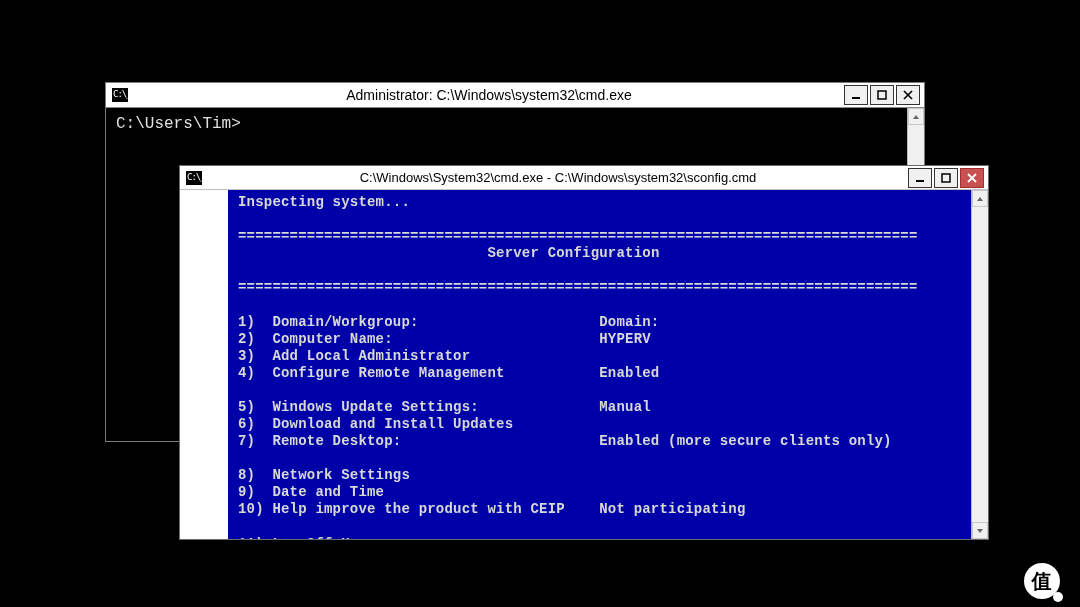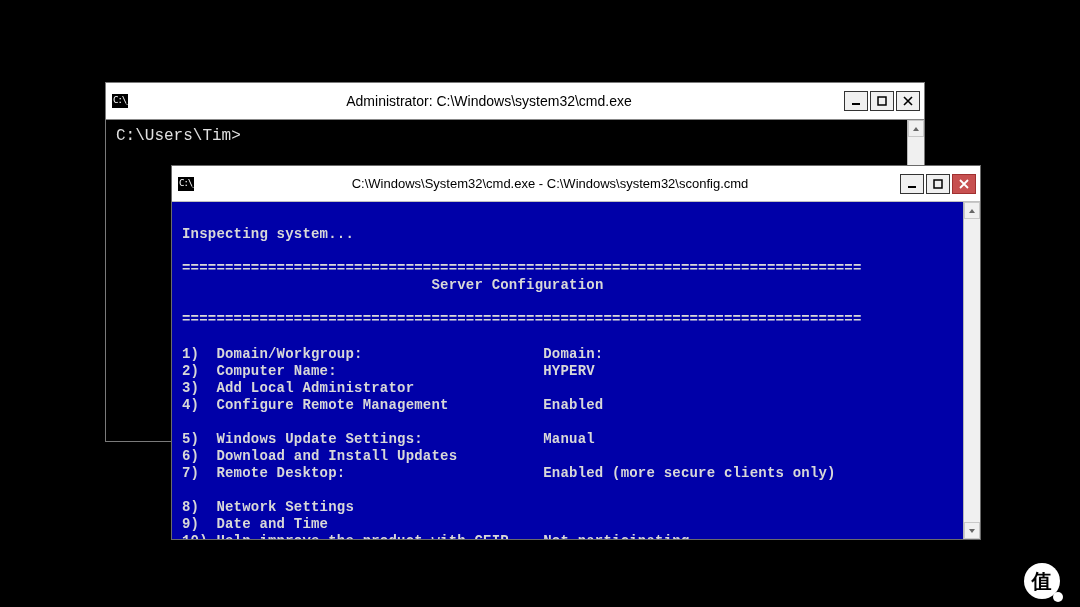--- a/index.html
+++ b/index.html
@@ -21,21 +21,21 @@
     width: 820px;
     height: 360px;
     background: #fff;
     border: 1px solid #7a7a7a;
     display: flex;
     flex-direction: column;
     box-shadow: 0 0 0 1px #d0d0d0 inset;
   }
 
   .titlebar {
-    height: 36px;
+    height: 24px;
     background: #fff;
     display: flex;
     align-items: center;
     padding: 0 4px;
     user-select: none;
   }
   .titlebar .sys-icon {
     width: 16px; height: 14px;
     margin-right: 6px;
     margin-left: 2px;
@@ -99,42 +99,43 @@
     height:17px;
     background:#f0f0f0;
     border:1px solid #c8c8c8;
     display:flex;align-items:center;justify-content:center;
   }
   .scrollbar .sb-track{ flex:1; background:#f0f0f0; }
 
   
   .win-front {
     position: absolute;
-    left: 171px;
+    left: 179px;
     top: 165px;
     width: 810px;
     height: 375px;
     background: #fff;
     border: 1px solid #6a6a6a;
     display: flex;
     flex-direction: column;
   }
   .win-front .titlebar { border-bottom: 1px solid #c0c0c0; }
   .win-front .title-text { font-size: 13px; }
 
   .sconfig-body {
     flex:1;
     background: #0000a8;
     color: #d8d8d8;
     font: bold 14px/1.22 Consolas, "Courier New", monospace;
-    padding: 24px 10px 2px 10px;
+    padding: 4px 10px 2px 10px;
     position: relative;
     white-space: pre;
     overflow: hidden;
     letter-spacing: 0.2px;
+    margin-left: 48px;
   }
   .sconfig-body .hr-line {
     color: #d8d8d8;
   }
   .sconfig-body .header-title{
     display:block;
   }
 
   
   .watermark{

